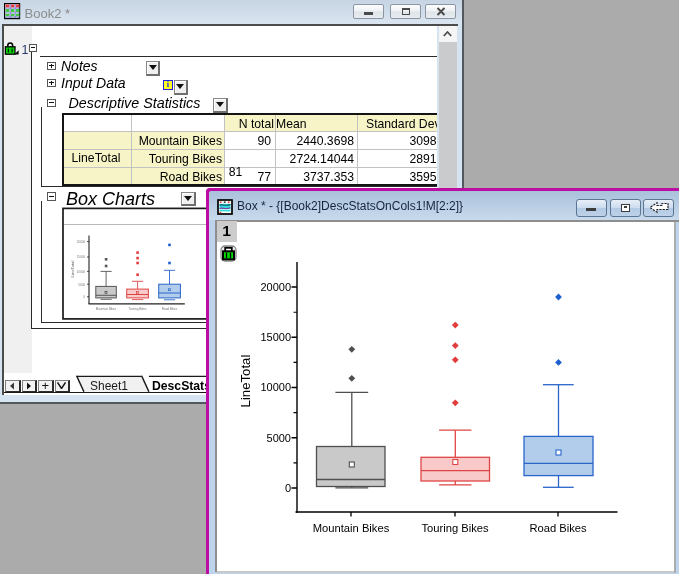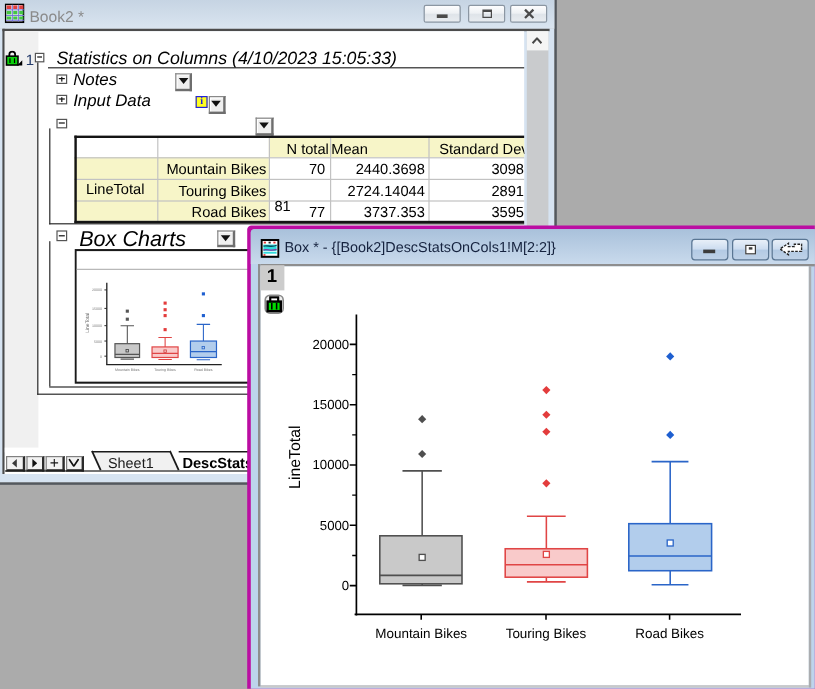--- a/index.html
+++ b/index.html
@@ -64,21 +64,20 @@
 
     <svg class="a" style="left:4px;top:42px" width="15" height="14" viewBox="0 0 15 14">
       <path d="M3.8 5 V3.4 A2.2 2.2 0 0 1 8.6 3.4 V5" fill="none" stroke="#000" stroke-width="1.5"></path>
       <rect x="1.4" y="4.8" width="9.6" height="7.4" fill="#0ad00a" stroke="#000" stroke-width="1.3"></rect>
       <path d="M4.3 6.6 v3.8 M8.1 6.6 v3.8" stroke="#000" stroke-width="1"></path>
       <path d="M14.6 12.6 L10.2 12.6 L14.6 8.2 Z" fill="#000"></path>
     </svg>
     <div class="a" style="left:21.5px;top:43px;font-size:12.5px;color:#243b6b">1</div>
 
     <div class="pm" style="left:28.5px;top:43.5px"></div>
-    <div class="a it" style="left:47px;top:40.5px;font-size:14.8px;color:#000">Statistics on Columns (4/10/2023 15:05:33)</div>
     <div class="tl" style="left:40px;top:55.5px;width:397px;height:1.2px"></div>
 
     <div class="tl" style="left:31px;top:52px;width:1.2px;height:277px"></div>
     <div class="tl" style="left:31px;top:328px;width:406px;height:1.4px"></div>
     <div class="tl" style="left:41px;top:107px;width:1.2px;height:80px"></div>
     <div class="tl" style="left:41px;top:186px;width:396px;height:1.2px"></div>
     <div class="tl" style="left:41px;top:201px;width:1.2px;height:121px"></div>
     <div class="tl" style="left:41px;top:321.5px;width:396px;height:1.4px"></div>
 
     <div class="pm plus" style="left:47px;top:61.5px"></div>
@@ -88,20 +87,21 @@
       </div>
 
     <div class="pm plus" style="left:47px;top:78.5px"></div>
     <div class="a it" style="left:61px;top:75px;font-size:14px">Input Data</div>
     <div class="a" style="left:163px;top:80px;width:10px;height:9.5px;background:#ffff20;border:1.3px solid #2222dd;font-size:8.5px;font-weight:bold;color:#2222dd;text-align:center;line-height:7.5px;font-family:'Liberation Serif',serif">i</div>
     <div class="combo" style="left:173.5px;top:79.5px;width:14px;height:15px">
         <div class="tri"></div>
       </div>
 
     <div class="pm" style="left:47px;top:98.5px"></div>
+    <div class="a it" style="left:68.5px;top:94.5px;font-size:14.3px">Descriptive Statistics</div>
     <div class="combo" style="left:213px;top:98px;width:15px;height:14.5px">
         <div class="tri"></div>
       </div>
 
     <div class="a" style="left:62px;top:115px;width:375px;height:69px;background:#fff"></div>
     <div class="a" style="left:224px;top:115px;width:213px;height:16px;background:#f7f5c8"></div>
     <div class="a" style="left:62px;top:131px;width:162px;height:53px;background:#f7f5c8"></div>
     <div class="a" style="background:#c2c2c2;left:130.5px;top:115px;width:1px;height:69px"></div>
     <div class="a" style="background:#c2c2c2;left:224px;top:115px;width:1px;height:69px"></div>
     <div class="a" style="background:#c2c2c2;left:274.5px;top:115px;width:1px;height:69px"></div>
@@ -112,21 +112,21 @@
     <div class="a" style="background:#141414;left:61.5px;top:113.3px;width:375.5px;height:1.9px"></div>
     <div class="a" style="background:#141414;left:61.5px;top:113.3px;width:2px;height:72.5px"></div>
     <div class="a" style="background:#141414;left:61.5px;top:183.5px;width:375.5px;height:2.3px"></div>
     <div class="cell" style="left:224px;top:118px;width:50px;text-align:right">N total</div>
     <div class="cell" style="left:276px;top:118px;width:80px;text-align:left">Mean</div>
     <div class="cell" style="left:366px;top:118px;width:75px">Standard Dev</div>
     <div class="cell" style="left:62px;top:151.5px;width:68px;text-align:center">LineTotal</div>
     <div class="cell" style="left:120px;top:134.5px;width:102px;text-align:right">Mountain Bikes</div>
     <div class="cell" style="left:120px;top:152.5px;width:102px;text-align:right">Touring Bikes</div>
     <div class="cell" style="left:120px;top:170.5px;width:102px;text-align:right">Road Bikes</div>
-    <div class="cell" style="left:200px;top:134.5px;width:71px;text-align:right">70</div>
+    <div class="cell" style="left:200px;top:134.5px;width:71px;text-align:right">90</div>
     <div class="cell" style="left:200px;top:166px;width:71px;text-align:center">81</div>
     <div class="cell" style="left:200px;top:170.5px;width:71px;text-align:right">77</div>
     <div class="cell" style="left:280px;top:134.5px;width:74px;text-align:right">2440.3698</div>
     <div class="cell" style="left:280px;top:152.5px;width:74px;text-align:right">2724.14044</div>
     <div class="cell" style="left:280px;top:170.5px;width:74px;text-align:right">3737.353</div>
     <div class="cell" style="left:409.5px;top:134.5px;width:40px">3098.4</div>
     <div class="cell" style="left:409.5px;top:152.5px;width:40px">2891.8</div>
     <div class="cell" style="left:409.5px;top:170.5px;width:40px">3595.6</div>
 
     <div class="pm" style="left:47px;top:192px"></div>

